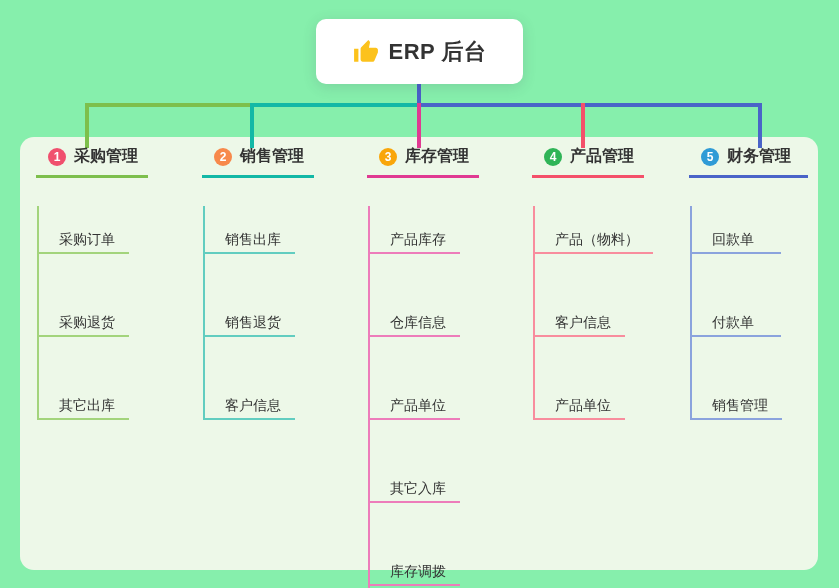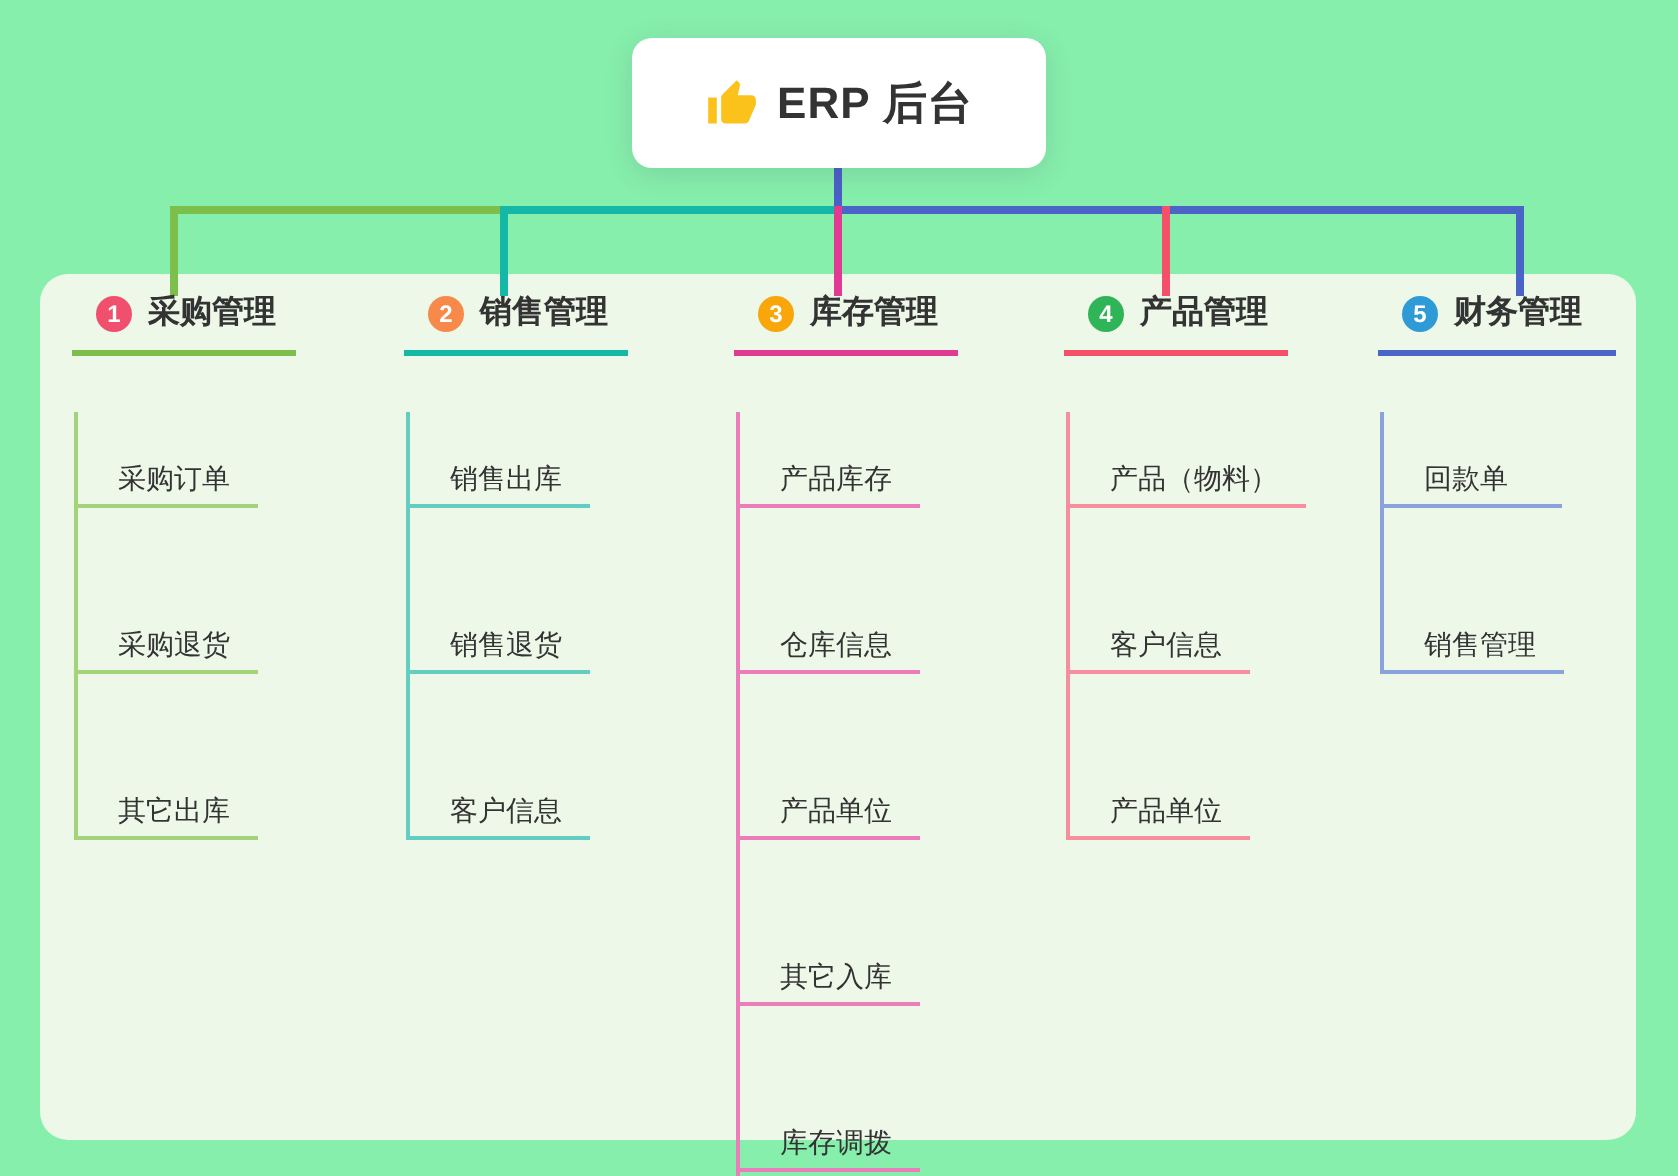--- a/index.html
+++ b/index.html
@@ -128,17 +128,18 @@
     </div>
   </div>
 
   <div class="branch b5" style="--accent: #4a64c8; --accent-light: #8ba3dd; --badge: #2f9bd6;">
     <div class="branch-header">
       <span class="badge">5</span>
       <span class="title">财务管理</span>
     </div>
     <div class="children">
       <div class="child">回款单</div>
+      <div class="child">付款单</div>
       <div class="child">销售管理</div>
     </div>
   </div>
 
 </div>
 
 </body></html>

